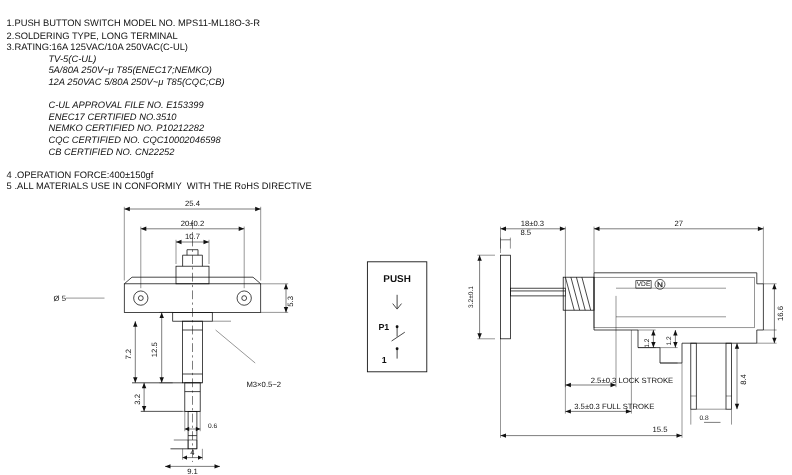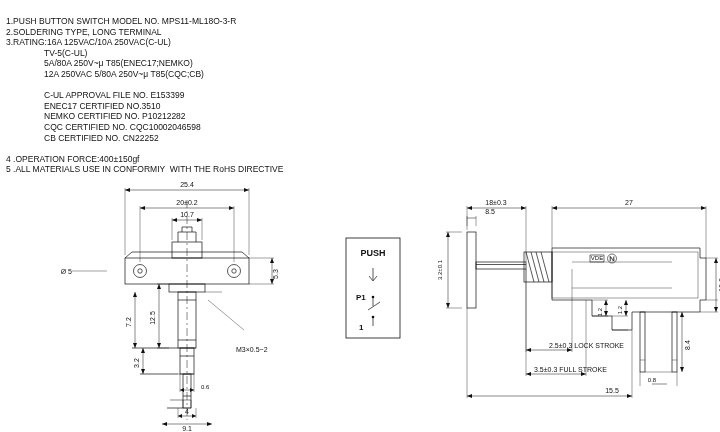--- a/index.html
+++ b/index.html
@@ -12,23 +12,23 @@
     position:relative;
   }
   .spec{
     position:absolute;
     left:6px; top:16px;
     font-size:8.5px;
     line-height:10.6px;
     white-space:pre;
   }
   .spec div{white-space:pre;}
-  .indent1{padding-left:38px;}
-
-  .drawing{position:absolute;left:12px;top:0;width:608px;height:432px;}
+  .indent1{padding-left:38px;font-style:italic;}
+
+  .drawing{position:absolute;left:0;top:0;width:608px;height:432px;}
   svg{display:block;}
   text{font-family:"Liberation Sans", sans-serif;}
 
   .dimtxt{font-size:7px;fill:#111;}
   .dimtxt-sm{font-size:6px;fill:#111;}
   .pushlbl{font-size:9px;font-weight:bold;fill:#111;}
   .pinlbl{font-size:8px;font-weight:bold;fill:#111;}
 </style>
 </head>
 <body>

